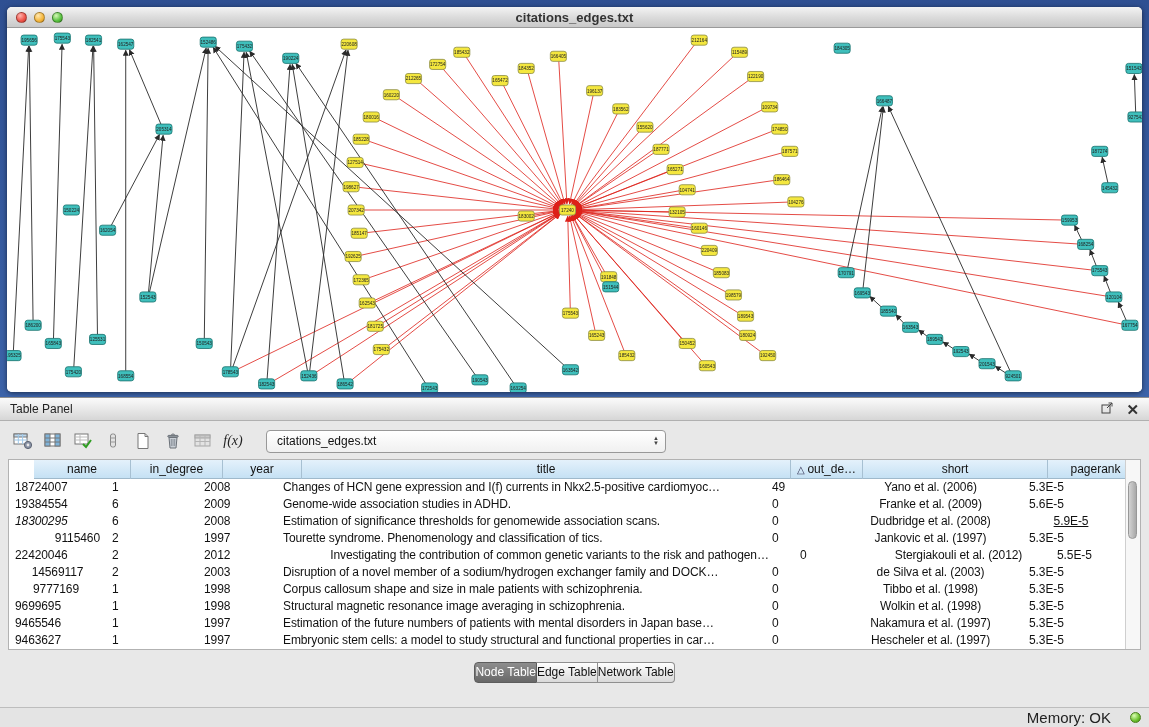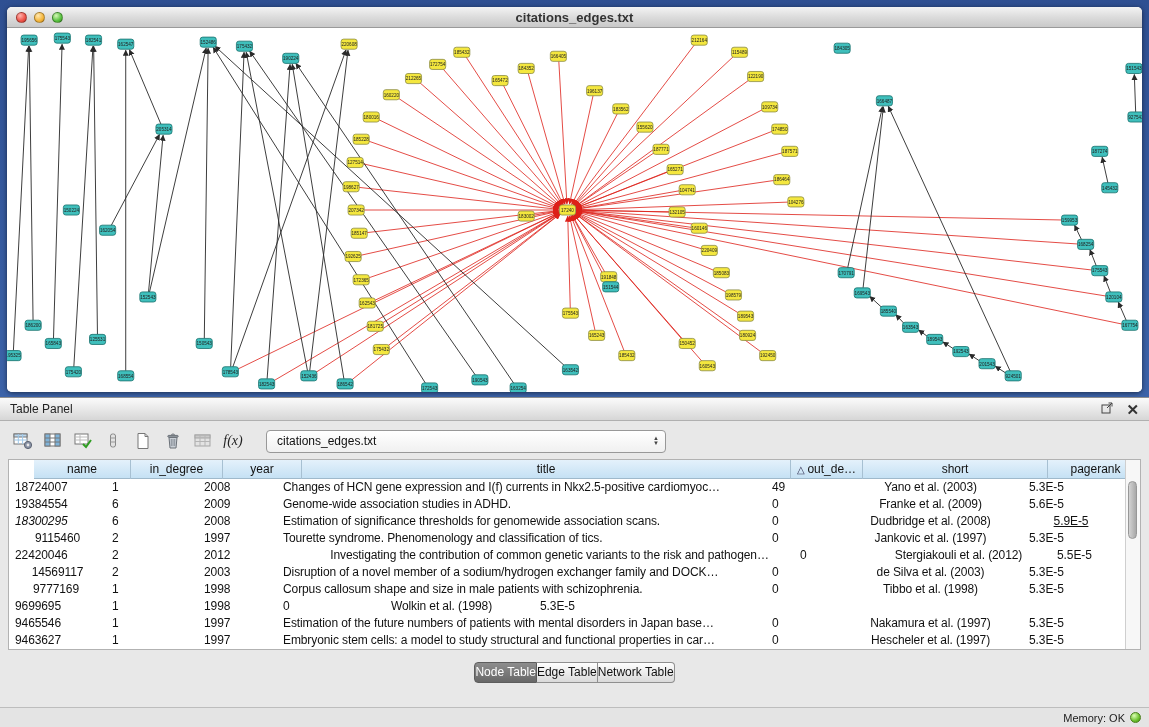--- a/index.html
+++ b/index.html
@@ -51,21 +51,21 @@
 
   .tabs { display:flex; justify-content:center; margin-top:12px; flex:0 0 auto; }
   .tab { height:21px; line-height:19px; padding:0 0; font-size:12px; color:#111;
          border:1px solid #8f8f8f; background:linear-gradient(#fefefe,#dadada); }
   .tab + .tab { border-left:none; }
   .tab:first-child { border-radius:4px 0 0 4px; }
   .tab:last-child  { border-radius:0 4px 4px 0; }
   .tab.active { background:linear-gradient(#8d8d8d,#686868); color:#fff; border-color:#5d5d5d; }
 
   .statusbar { height:20px; flex:0 0 auto; margin-top:auto; display:flex; align-items:center; justify-content:flex-end;
-               gap:5px; padding:0 8px; background:#e4e4e4; border-top:1px solid #bdbdbd; font-size:11px; color:#222; }
+               gap:19px; padding:0 8px; background:#e4e4e4; border-top:1px solid #bdbdbd; font-size:15px; color:#222; }
   .memdot { width:11px; height:11px; border-radius:50%; border:1px solid #4a7f1b;
             background:radial-gradient(circle at 35% 30%, #dcffb4, #6cc02e 60%, #3f8f12); }
 </style>
 </head>
 <body>
 
 <div class="app">
 
   <div class="desktop">
     <div class="net-window">
@@ -656,21 +656,21 @@
           <div class="th" style="width: 185px;"><span>short</span></div>
           <div class="th" style="width: 96px;"><span>pagerank</span></div>
         </div>
       <div id="tbl-body">
           <div class="tr">
             <div class="td" style="width: 97px; text-align: left;">18724007</div>
             <div class="td" style="width: 92px; text-align: left;">1</div>
             <div class="td" style="width: 79px; text-align: left;">2008</div>
             <div class="td" style="width: 489px; text-align: left;">Changes of HCN gene expression and I(f) currents in Nkx2.5-positive cardiomyoc…</div>
             <div class="td" style="width: 72px; text-align: left;">49</div>
-            <div class="td" style="width: 185px; text-align: center;">Yano et al. (2003)</div>
+            <div class="td" style="width: 185px; text-align: center;">Yano et al. (2006)</div>
             <div class="td" style="width: 96px; text-align: left;">5.3E-5</div>
           </div>
           <div class="tr">
             <div class="td" style="width: 97px; text-align: left;">19384554</div>
             <div class="td" style="width: 92px; text-align: left;">6</div>
             <div class="td" style="width: 79px; text-align: left;">2009</div>
             <div class="td" style="width: 489px; text-align: left;">Genome-wide association studies in ADHD.</div>
             <div class="td" style="width: 72px; text-align: left;">0</div>
             <div class="td" style="width: 185px; text-align: center;">Franke et al. (2009)</div>
             <div class="td" style="width: 96px; text-align: left;">5.6E-5</div>
@@ -678,21 +678,21 @@
           <div class="tr">
             <div class="td" style="width: 97px; text-align: left; font-style: italic;">18300295</div>
             <div class="td" style="width: 92px; text-align: left;">6</div>
             <div class="td" style="width: 79px; text-align: left;">2008</div>
             <div class="td" style="width: 489px; text-align: left;">Estimation of significance thresholds for genomewide association scans.</div>
             <div class="td" style="width: 72px; text-align: left;">0</div>
             <div class="td" style="width: 185px; text-align: center;">Dudbridge et al. (2008)</div>
             <div class="td" style="width: 96px; text-align: center; text-decoration: underline;">5.9E-5</div>
           </div>
           <div class="tr">
-            <div class="td" style="width: 97px; text-align: center;">9115460</div>
+            <div class="td" style="width: 97px; text-align: right;">9115460</div>
             <div class="td" style="width: 92px; text-align: left;">2</div>
             <div class="td" style="width: 79px; text-align: left;">1997</div>
             <div class="td" style="width: 489px; text-align: left;">Tourette syndrome. Phenomenology and classification of tics.</div>
             <div class="td" style="width: 72px; text-align: left;">0</div>
             <div class="td" style="width: 185px; text-align: center;">Jankovic et al. (1997)</div>
             <div class="td" style="width: 96px; text-align: left;">5.3E-5</div>
           </div>
           <div class="tr">
             <div class="td" style="width: 97px; text-align: left;">22420046</div>
             <div class="td" style="width: 92px; text-align: left;">2</div>
@@ -717,20 +717,21 @@
             <div class="td" style="width: 79px; text-align: left;">1998</div>
             <div class="td" style="width: 489px; text-align: left;">Corpus callosum shape and size in male patients with schizophrenia.</div>
             <div class="td" style="width: 72px; text-align: left;">0</div>
             <div class="td" style="width: 185px; text-align: center;">Tibbo et al. (1998)</div>
             <div class="td" style="width: 96px; text-align: left;">5.3E-5</div>
           </div>
           <div class="tr">
             <div class="td" style="width: 97px; text-align: left;">9699695</div>
             <div class="td" style="width: 92px; text-align: left;">1</div>
             <div class="td" style="width: 79px; text-align: left;">1998</div>
+            <div class="td" style="width: 489px; text-align: left;">Structural magnetic resonance image averaging in schizophrenia.</div>
             <div class="td" style="width: 72px; text-align: left;">0</div>
             <div class="td" style="width: 185px; text-align: center;">Wolkin et al. (1998)</div>
             <div class="td" style="width: 96px; text-align: left;">5.3E-5</div>
           </div>
           <div class="tr">
             <div class="td" style="width: 97px; text-align: left;">9465546</div>
             <div class="td" style="width: 92px; text-align: left;">1</div>
             <div class="td" style="width: 79px; text-align: left;">1997</div>
             <div class="td" style="width: 489px; text-align: left;">Estimation of the future numbers of patients with mental disorders in Japan base…</div>
             <div class="td" style="width: 72px; text-align: left;">0</div>

